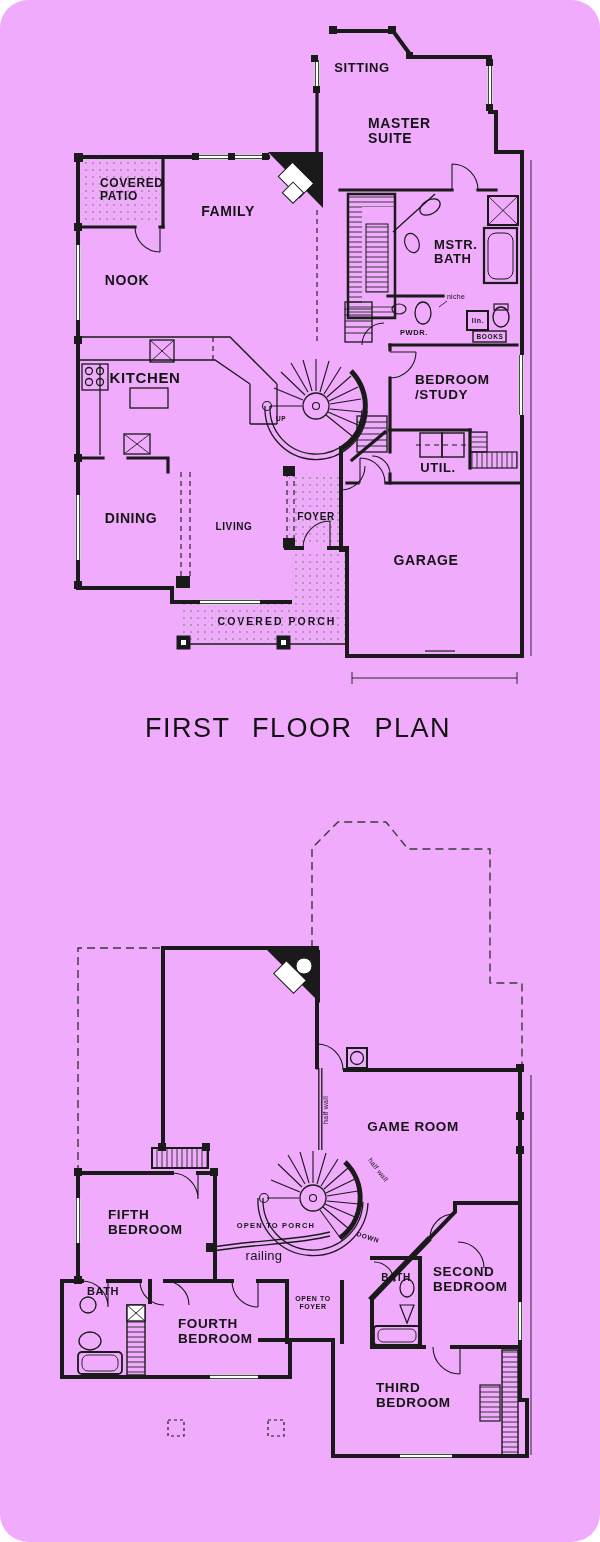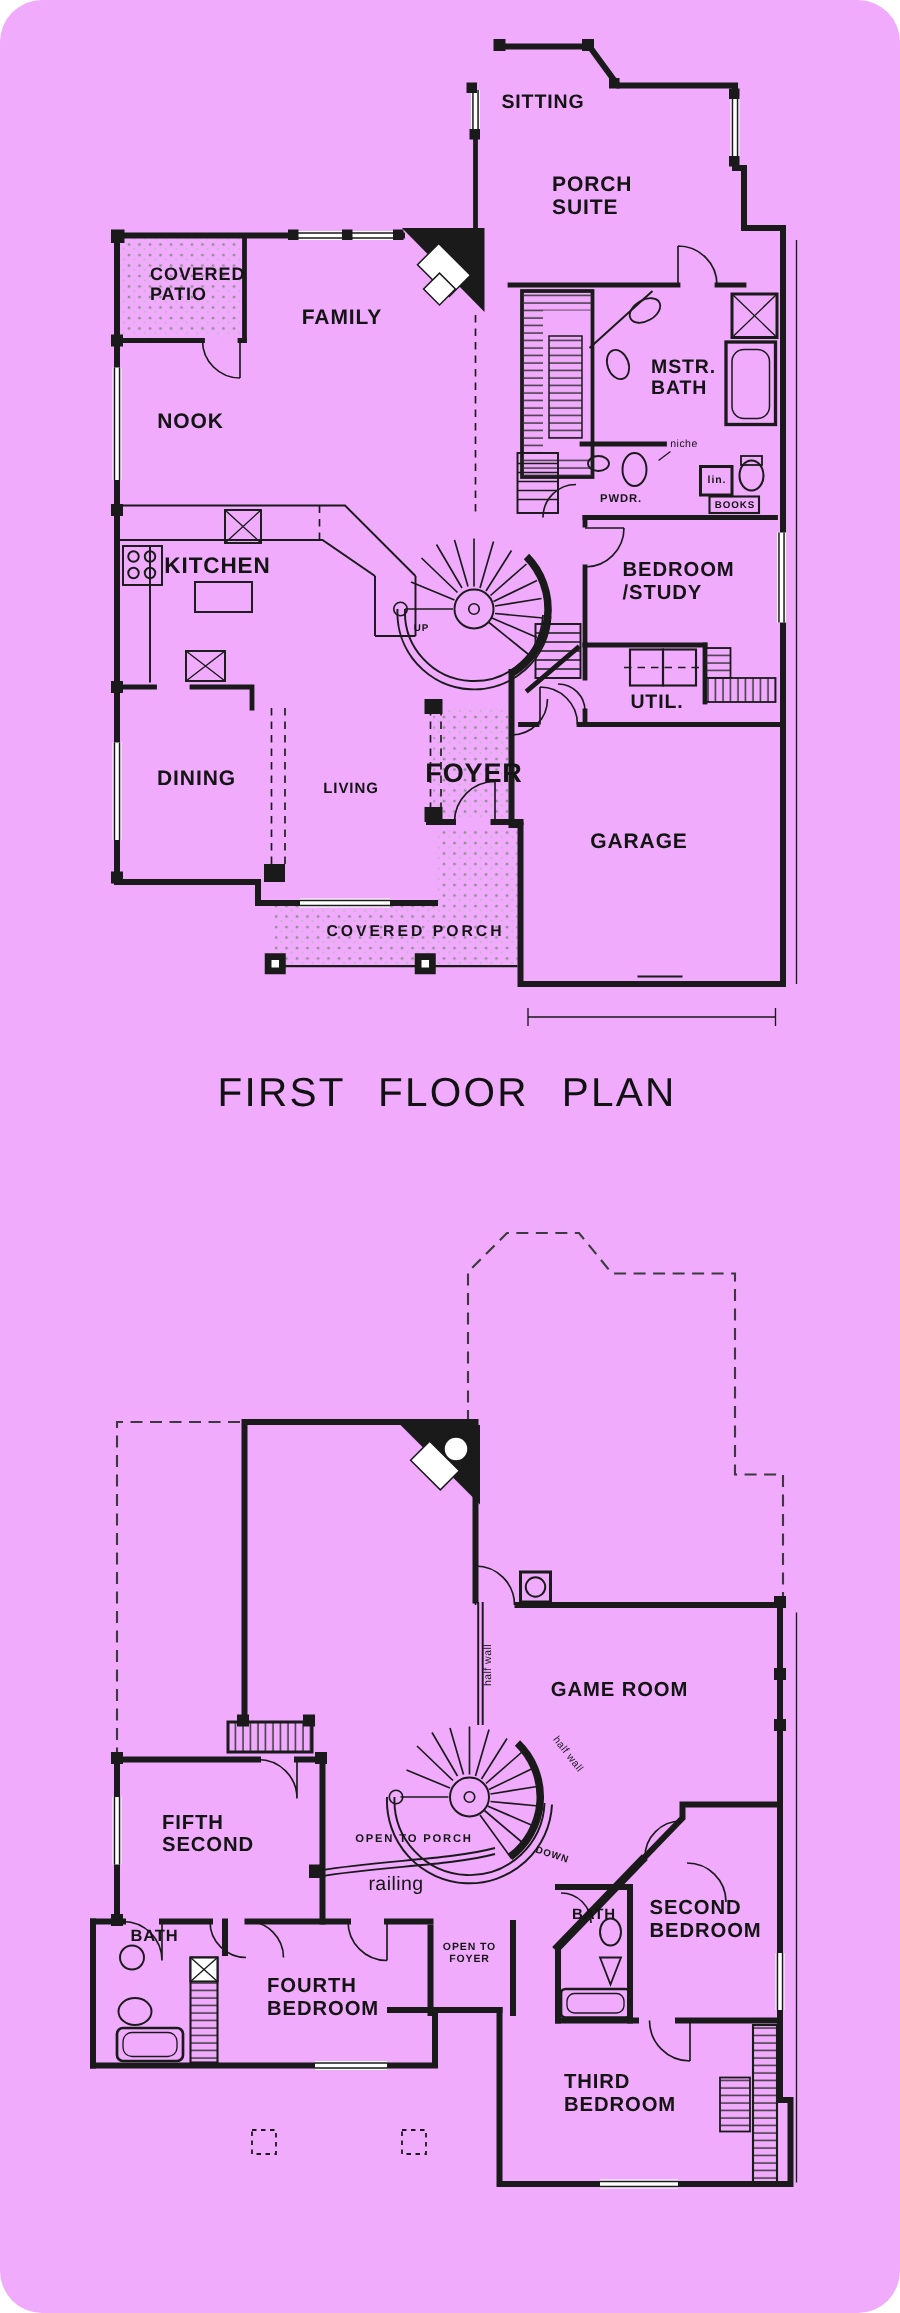--- a/index.html
+++ b/index.html
@@ -308,52 +308,52 @@
 
     <g stroke="#1a1a1a" fill="none">
       <rect x="168" y="1420" width="16" height="16" stroke-width="1.2" stroke-dasharray="3,3"></rect>
       <rect x="268" y="1420" width="16" height="16" stroke-width="1.2" stroke-dasharray="3,3"></rect>
       <path d="M531,1075 V1455" stroke-width="0.9"></path>
     </g>
   </g>
 </svg>
 
   <div class="lbl" style="left:362px;top:68px;font-size:13px">SITTING</div>
-  <div class="lbl left" style="left:368px;top:131px;font-size:14px">PORCH
+  <div class="lbl left" style="left:368px;top:131px;font-size:14px">MASTER
 SUITE</div>
   <div class="lbl left" style="left:100px;top:190px;font-size:12px">COVERED
 PATIO</div>
   <div class="lbl" style="left:228px;top:212px;font-size:14px">FAMILY</div>
   <div class="lbl left" style="left:434px;top:252px;font-size:13px">MSTR.
 BATH</div>
   <div class="lbl" style="left:127px;top:281px;font-size:14px">NOOK</div>
   <div class="lbl light" style="left:456px;top:297px;font-size:7px">niche</div>
   <div class="lbl" style="left:414px;top:333px;font-size:7.5px">PWDR.</div>
   <div class="lbl" style="left:478px;top:321px;font-size:7px">lin.</div>
   <div class="lbl" style="left:490px;top:337px;font-size:6.5px">BOOKS</div>
   <div class="lbl" style="left:145px;top:378px;font-size:15px">KITCHEN</div>
   <div class="lbl left" style="left:415px;top:388px;font-size:13.5px">BEDROOM
 /STUDY</div>
   <div class="lbl" style="left:281px;top:419px;font-size:6.5px">UP</div>
   <div class="lbl" style="left:438px;top:468px;font-size:13px">UTIL.</div>
   <div class="lbl" style="left:131px;top:519px;font-size:14px">DINING</div>
   <div class="lbl" style="left:234px;top:526px;font-size:10px">LIVING</div>
-  <div class="lbl" style="left:316px;top:516px;font-size:18px">FOYER</div>
+  <div class="lbl" style="left:316px;top:516px;font-size:10px">FOYER</div>
   <div class="lbl" style="left:426px;top:561px;font-size:14px">GARAGE</div>
   <div class="lbl" style="left:277px;top:622px;font-size:10.5px;letter-spacing:2px">COVERED  PORCH</div>
   <div class="title" style="left:298px;top:713px">FIRST FLOOR PLAN</div>
 
   <div class="lbl" style="left:413px;top:1127px;font-size:13.5px">GAME  ROOM</div>
   <div class="lbl light" style="left:326px;top:1110px;font-size:7px;transform:translate(-50%,-50%) rotate(-90deg)">half wall</div>
   <div class="lbl light" style="left:378px;top:1170px;font-size:7px;transform:translate(-50%,-50%) rotate(52deg)">half wall</div>
   <div class="lbl" style="left:276px;top:1226px;font-size:7.5px;letter-spacing:1.2px">OPEN TO PORCH</div>
   <div class="lbl light" style="left:264px;top:1256px;font-size:13px">railing</div>
   <div class="lbl" style="left:368px;top:1237px;font-size:6.5px;transform:translate(-50%,-50%) rotate(18deg)">DOWN</div>
   <div class="lbl left" style="left:108px;top:1223px;font-size:13.5px">FIFTH
-SECOND</div>
+BEDROOM</div>
   <div class="lbl" style="left:103px;top:1291px;font-size:11px">BATH</div>
   <div class="lbl" style="left:313px;top:1303px;font-size:7px">OPEN TO
 FOYER</div>
   <div class="lbl left" style="left:178px;top:1332px;font-size:13.5px">FOURTH
 BEDROOM</div>
   <div class="lbl" style="left:396px;top:1277px;font-size:10px">BATH</div>
   <div class="lbl left" style="left:433px;top:1280px;font-size:13.5px">SECOND
 BEDROOM</div>
   <div class="lbl left" style="left:376px;top:1396px;font-size:13.5px">THIRD
 BEDROOM</div>

